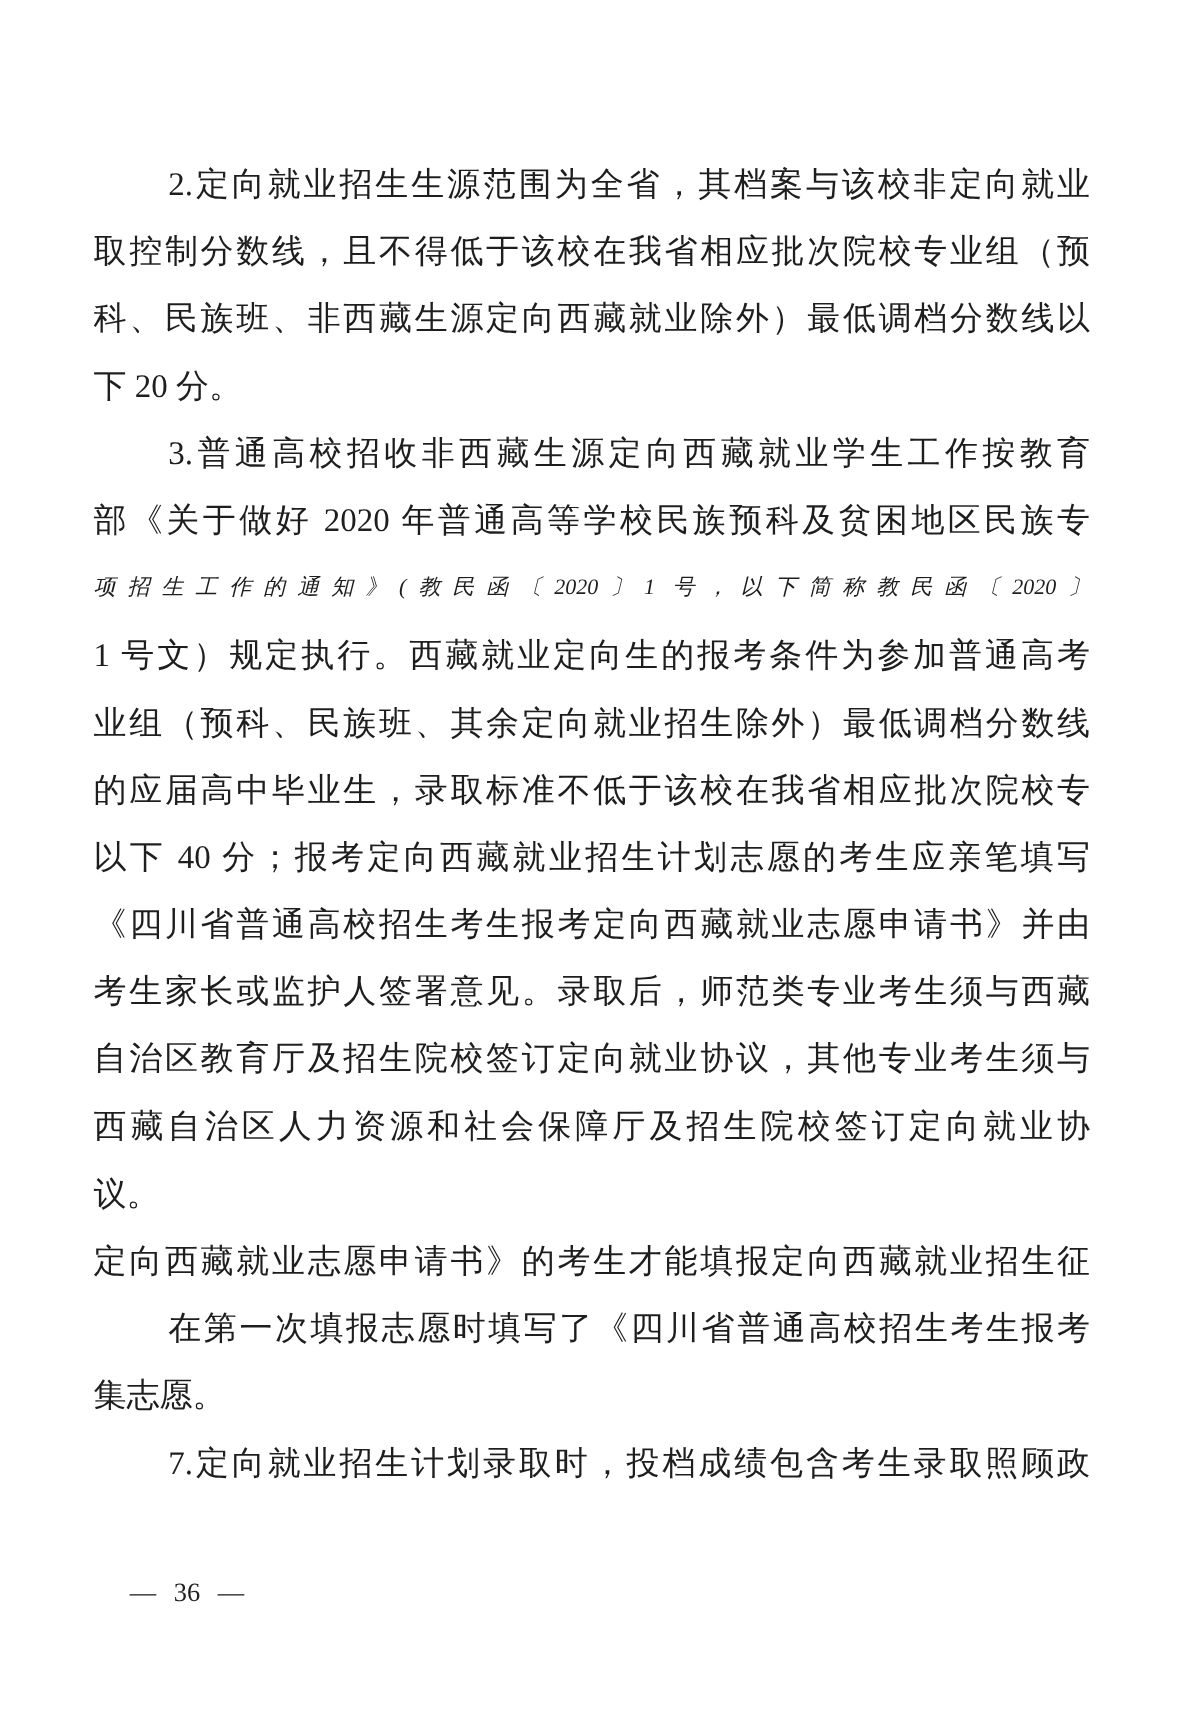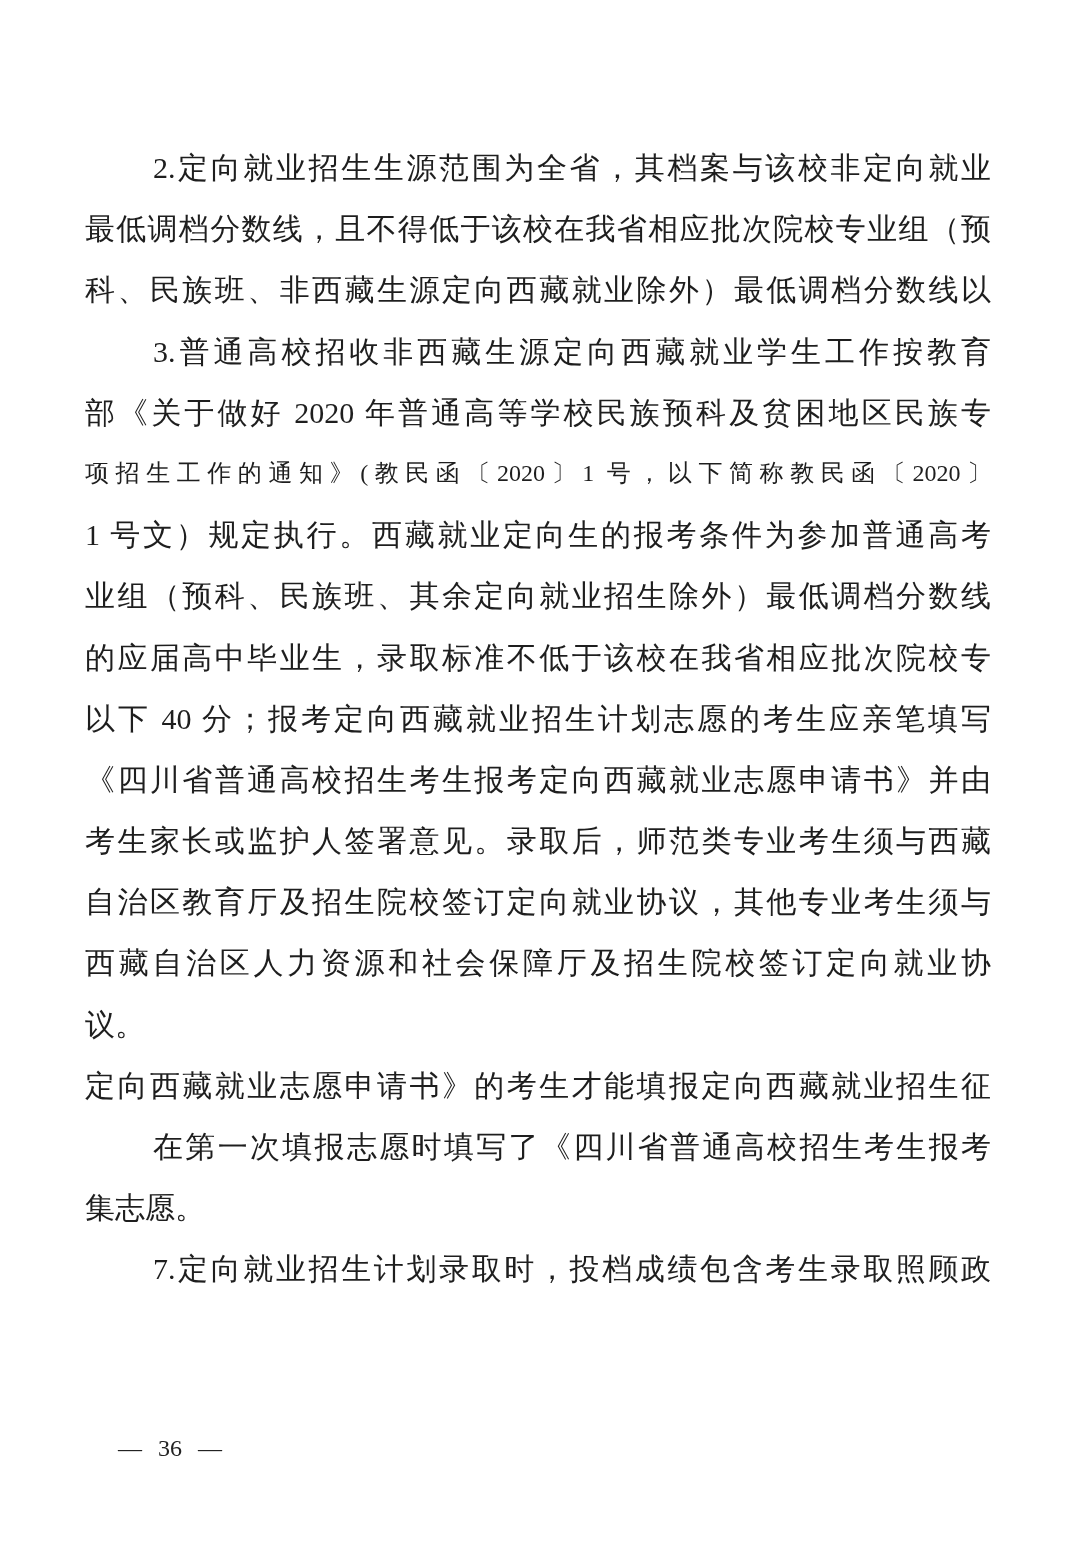--- a/index.html
+++ b/index.html
@@ -34,42 +34,44 @@
     white-space: nowrap;
   }
   .line.indent {
     padding-left: 68px;
   }
   .line.end {
     text-align: left;
     text-align-last: left;
   }
   .line.dense {
-    font-size: 24px;
+    font-size: 20px;
+    font-style: italic;
   }
   .footer {
     position: absolute;
     left: 118px;
     top: 1428px;
     height: 40px;
     line-height: 40px;
     font-size: 24px;
     color: #222222;
     word-spacing: 10px;
     white-space: nowrap;
   }
 </style>
 </head>
 <body>
 
 <div class="page">
   <div class="text-block">
     <div class="line indent">2.定向就业招生生源范围为全省，其档案与该校非定向就业</div>
-    <div class="line">最低调档分数线，且不得低于该校在我省相应批次院校专业组（预</div>
+    <div class="line">取控制分数线，且不得低于该校在我省相应批次院校专业组（预</div>
     <div class="line">科、民族班、非西藏生源定向西藏就业除外）最低调档分数线以</div>
+    <div class="line end">下 20 分。</div>
     <div class="line indent">3.普通高校招收非西藏生源定向西藏就业学生工作按教育</div>
     <div class="line">部《关于做好 2020 年普通高等学校民族预科及贫困地区民族专</div>
     <div class="line dense">项招生工作的通知》(教民函〔2020〕1 号，以下简称教民函〔2020〕</div>
     <div class="line">1 号文）规定执行。西藏就业定向生的报考条件为参加普通高考</div>
     <div class="line">业组（预科、民族班、其余定向就业招生除外）最低调档分数线</div>
     <div class="line">的应届高中毕业生，录取标准不低于该校在我省相应批次院校专</div>
     <div class="line">以下 40 分；报考定向西藏就业招生计划志愿的考生应亲笔填写</div>
     <div class="line">《四川省普通高校招生考生报考定向西藏就业志愿申请书》并由</div>
     <div class="line">考生家长或监护人签署意见。录取后，师范类专业考生须与西藏</div>
     <div class="line">自治区教育厅及招生院校签订定向就业协议，其他专业考生须与</div>

